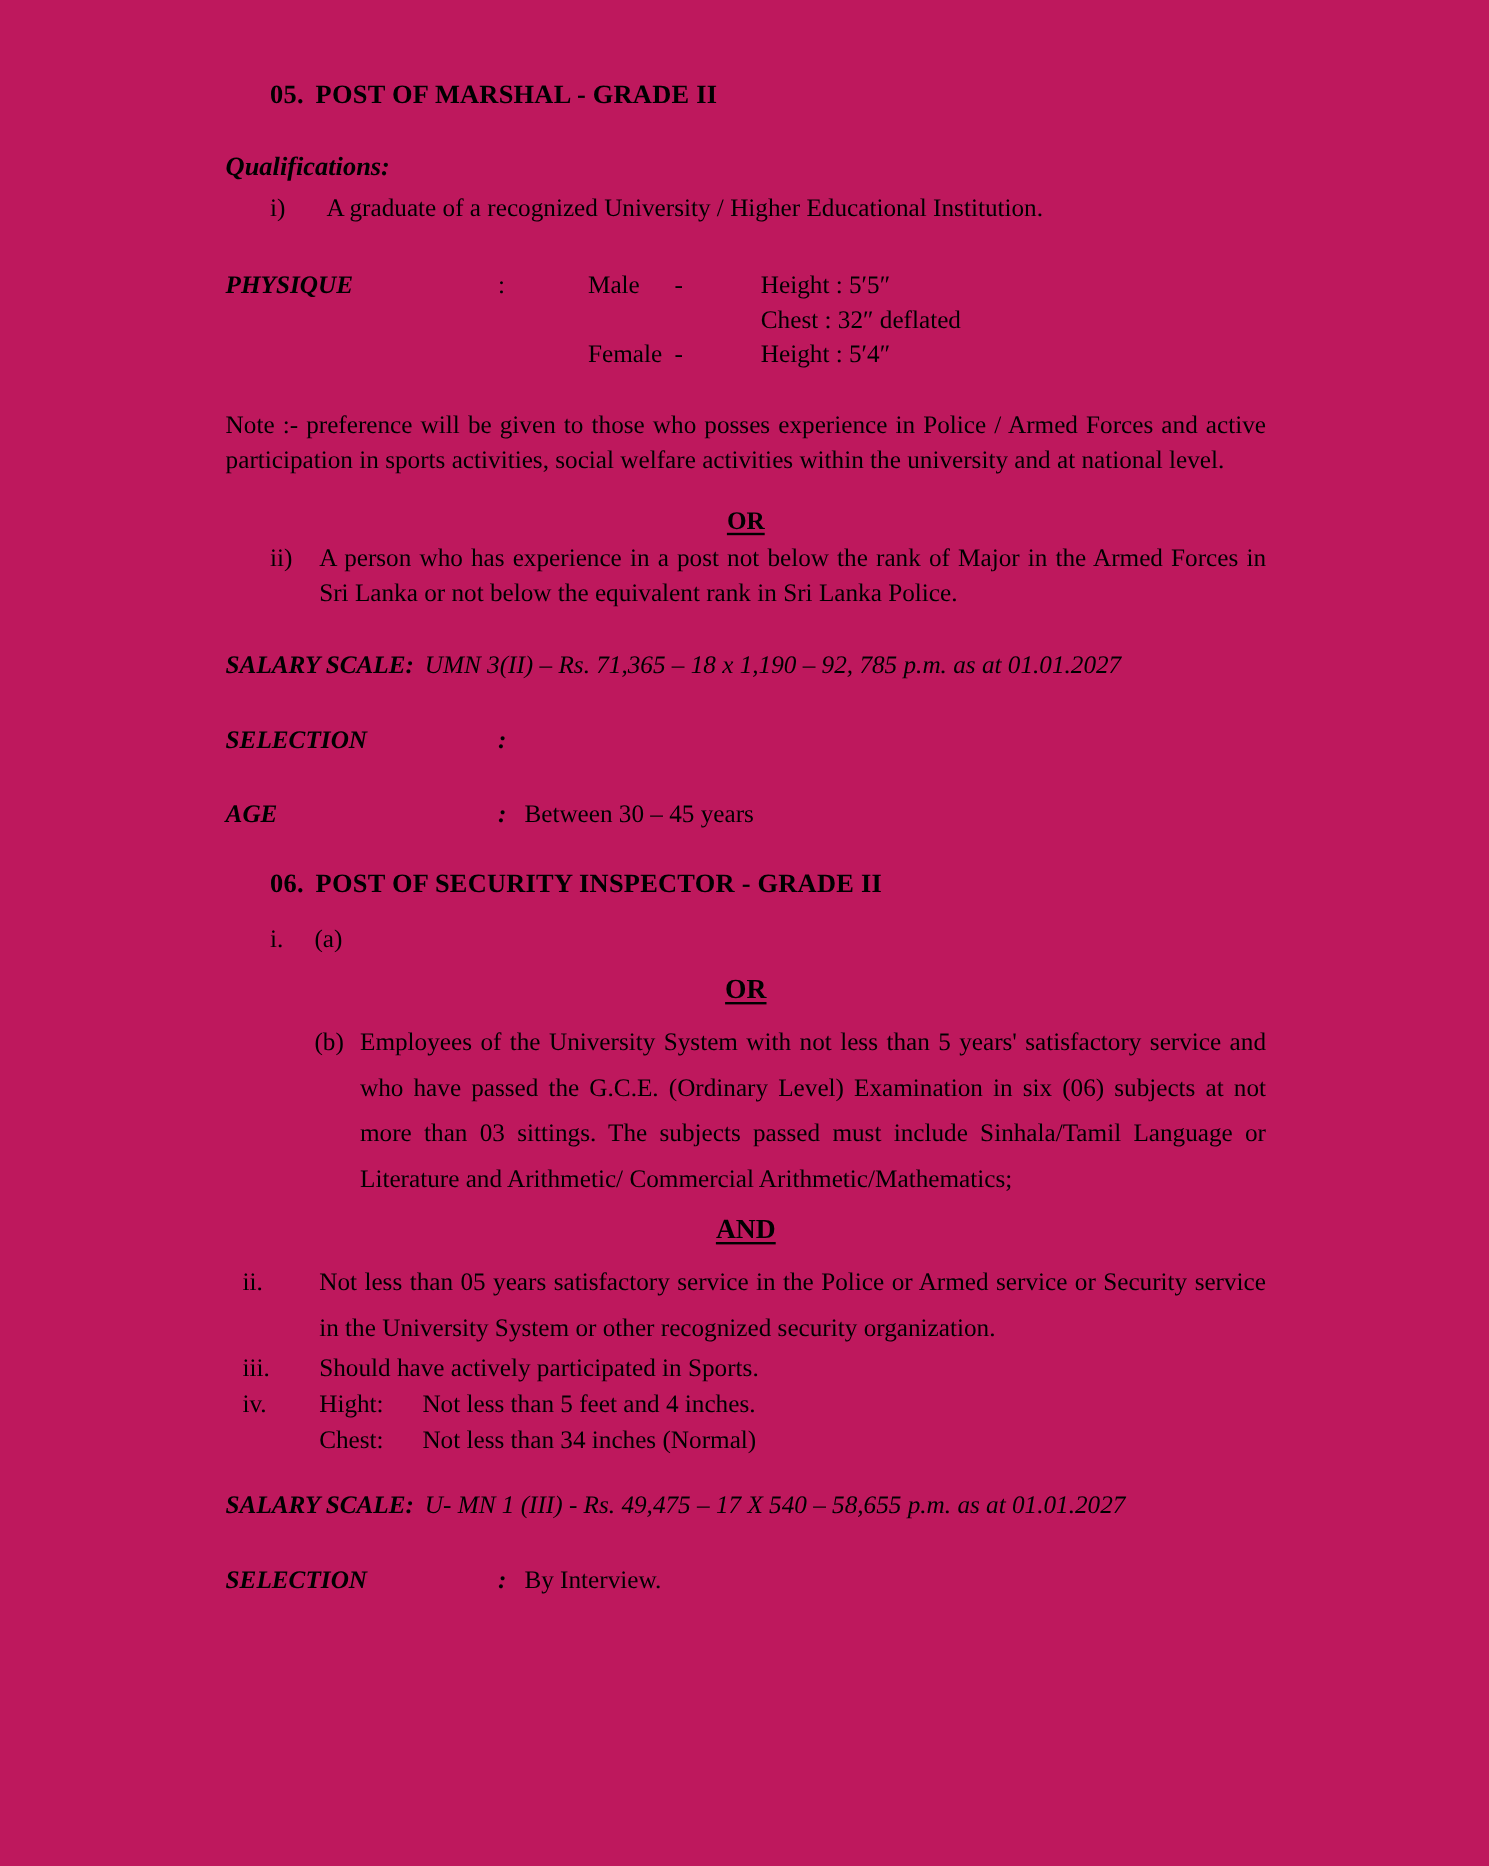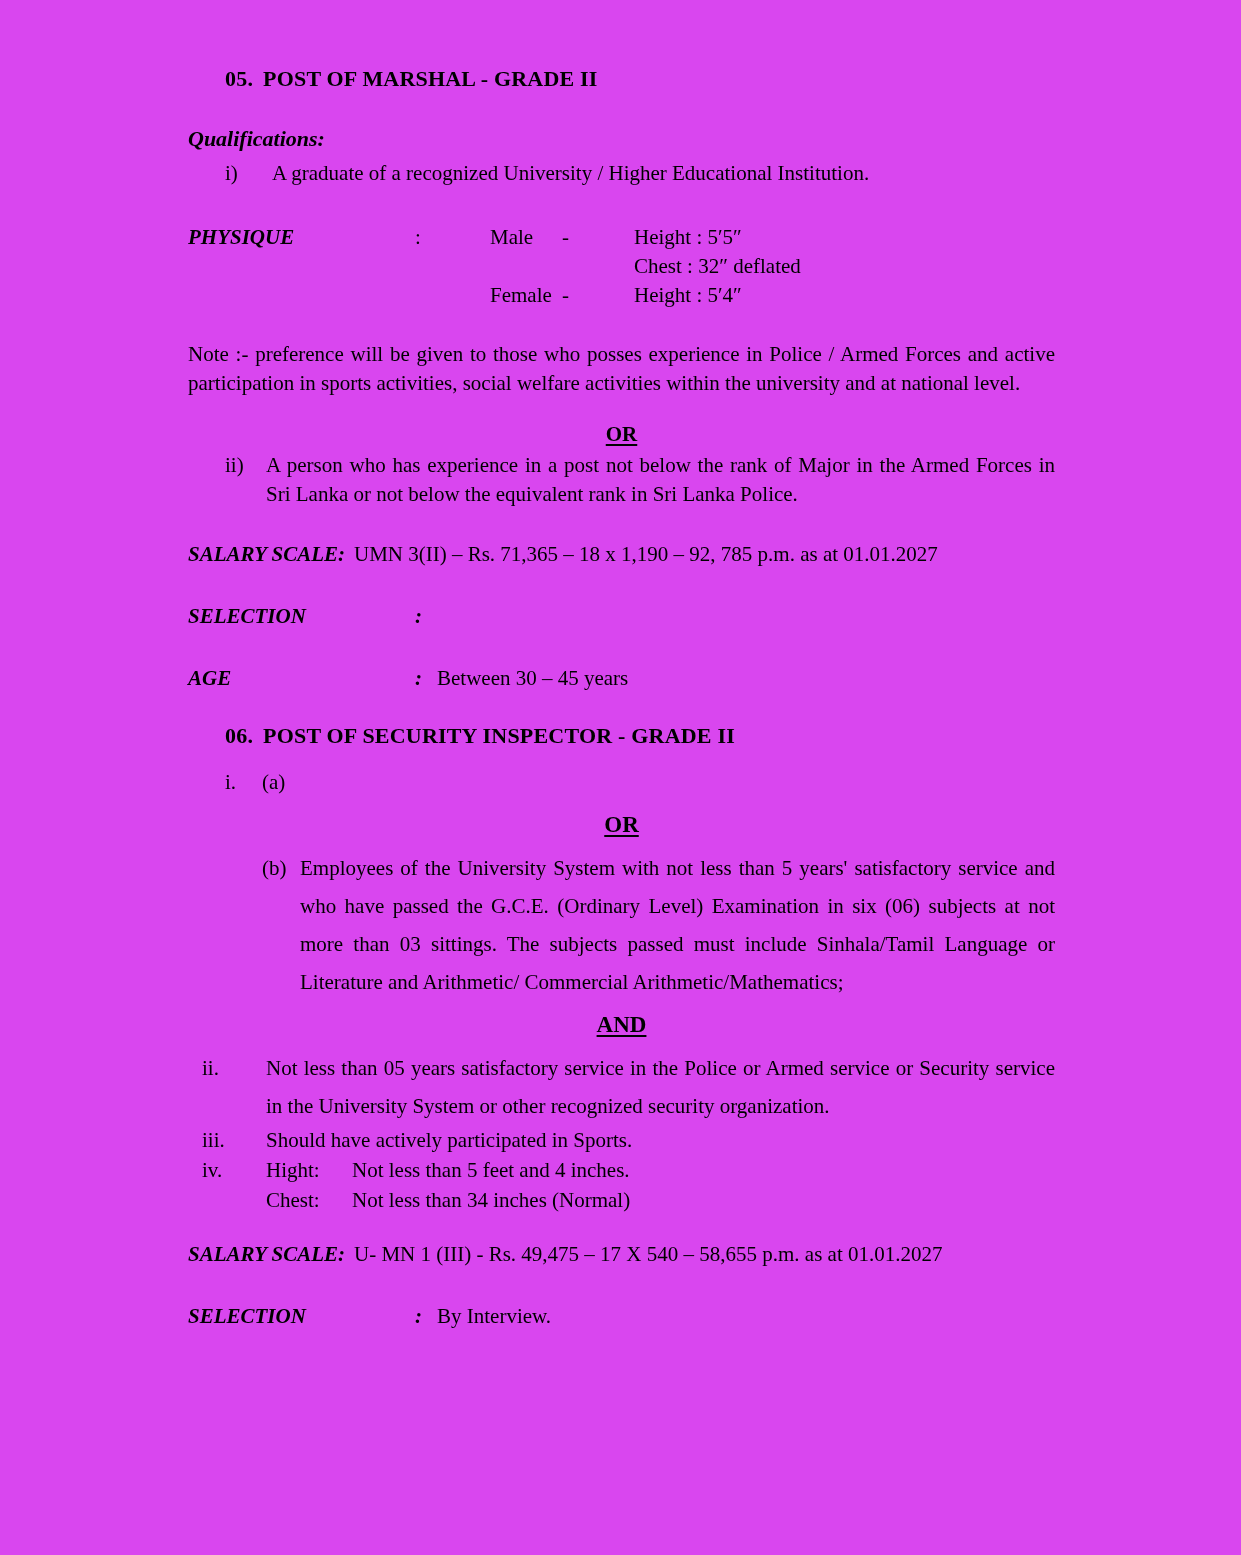--- a/index.html
+++ b/index.html
@@ -1,19 +1,19 @@
 <!DOCTYPE html>
 <html><head>
 <meta charset="utf-8">
 <style>
   html,body{margin:0;padding:0;background:#ffffff;}
   .page{
     width:1241px;
     height:1555px;
-    background:#d946ef;
+    background:#be185d;
     color:#000000;
     font-family:"Liberation Serif", serif;
     font-size:21px;
     box-sizing:border-box;
     padding:66px 186px 0 188px;
     overflow:hidden;
   }
   .heading{font-weight:bold;font-size:22px;padding-left:37px;letter-spacing:.2px;}
   .heading .num{display:inline-block;min-width:38px;}
   .bi{font-weight:bold;font-style:italic;}
@@ -24,21 +24,21 @@
   .physique{margin-top:35px;line-height:29px;}
   .ph-row{display:grid;grid-template-columns:227px 75px 72px 72px auto;}
   .note{margin-top:30px;line-height:29px;text-align:justify;}
   .conj{font-weight:bold;text-align:center;margin:3px 0 2px 0;line-height:30px;}
   .conj span{text-decoration:underline;text-underline-offset:3px;}
   .conj.big{font-size:23px;margin:6px 0;line-height:36px;}
   .item-ii{display:flex;line-height:29px;}
   .item-ii .mk{flex:0 0 41px;padding-left:37px;box-sizing:content-box;}
   .item-ii .tx{flex:1;text-align:justify;}
   .salary{margin-top:31px;line-height:29px;}
-  .salary .val{margin-left:9px;}
+  .salary .val{margin-left:9px;font-style:italic;}
   .kv{display:flex;margin-top:33px;line-height:29px;}
   .kv .lab{flex:0 0 227px;}
   .kv .col{flex:0 0 22px;font-style:italic;font-weight:bold;}
   .kv .val{flex:1;}
   .h06{margin-top:30px;}
   .item-a{display:flex;margin-top:14px;line-height:38px;}
   .item-a .mk{flex:0 0 37px;padding-left:37px;box-sizing:content-box;}
   .item-a .sub{flex:0 0 38px;}
   .item-a .tx{flex:1;text-align:justify;}
   .item-b{display:flex;line-height:38px;margin-top:4px;}

